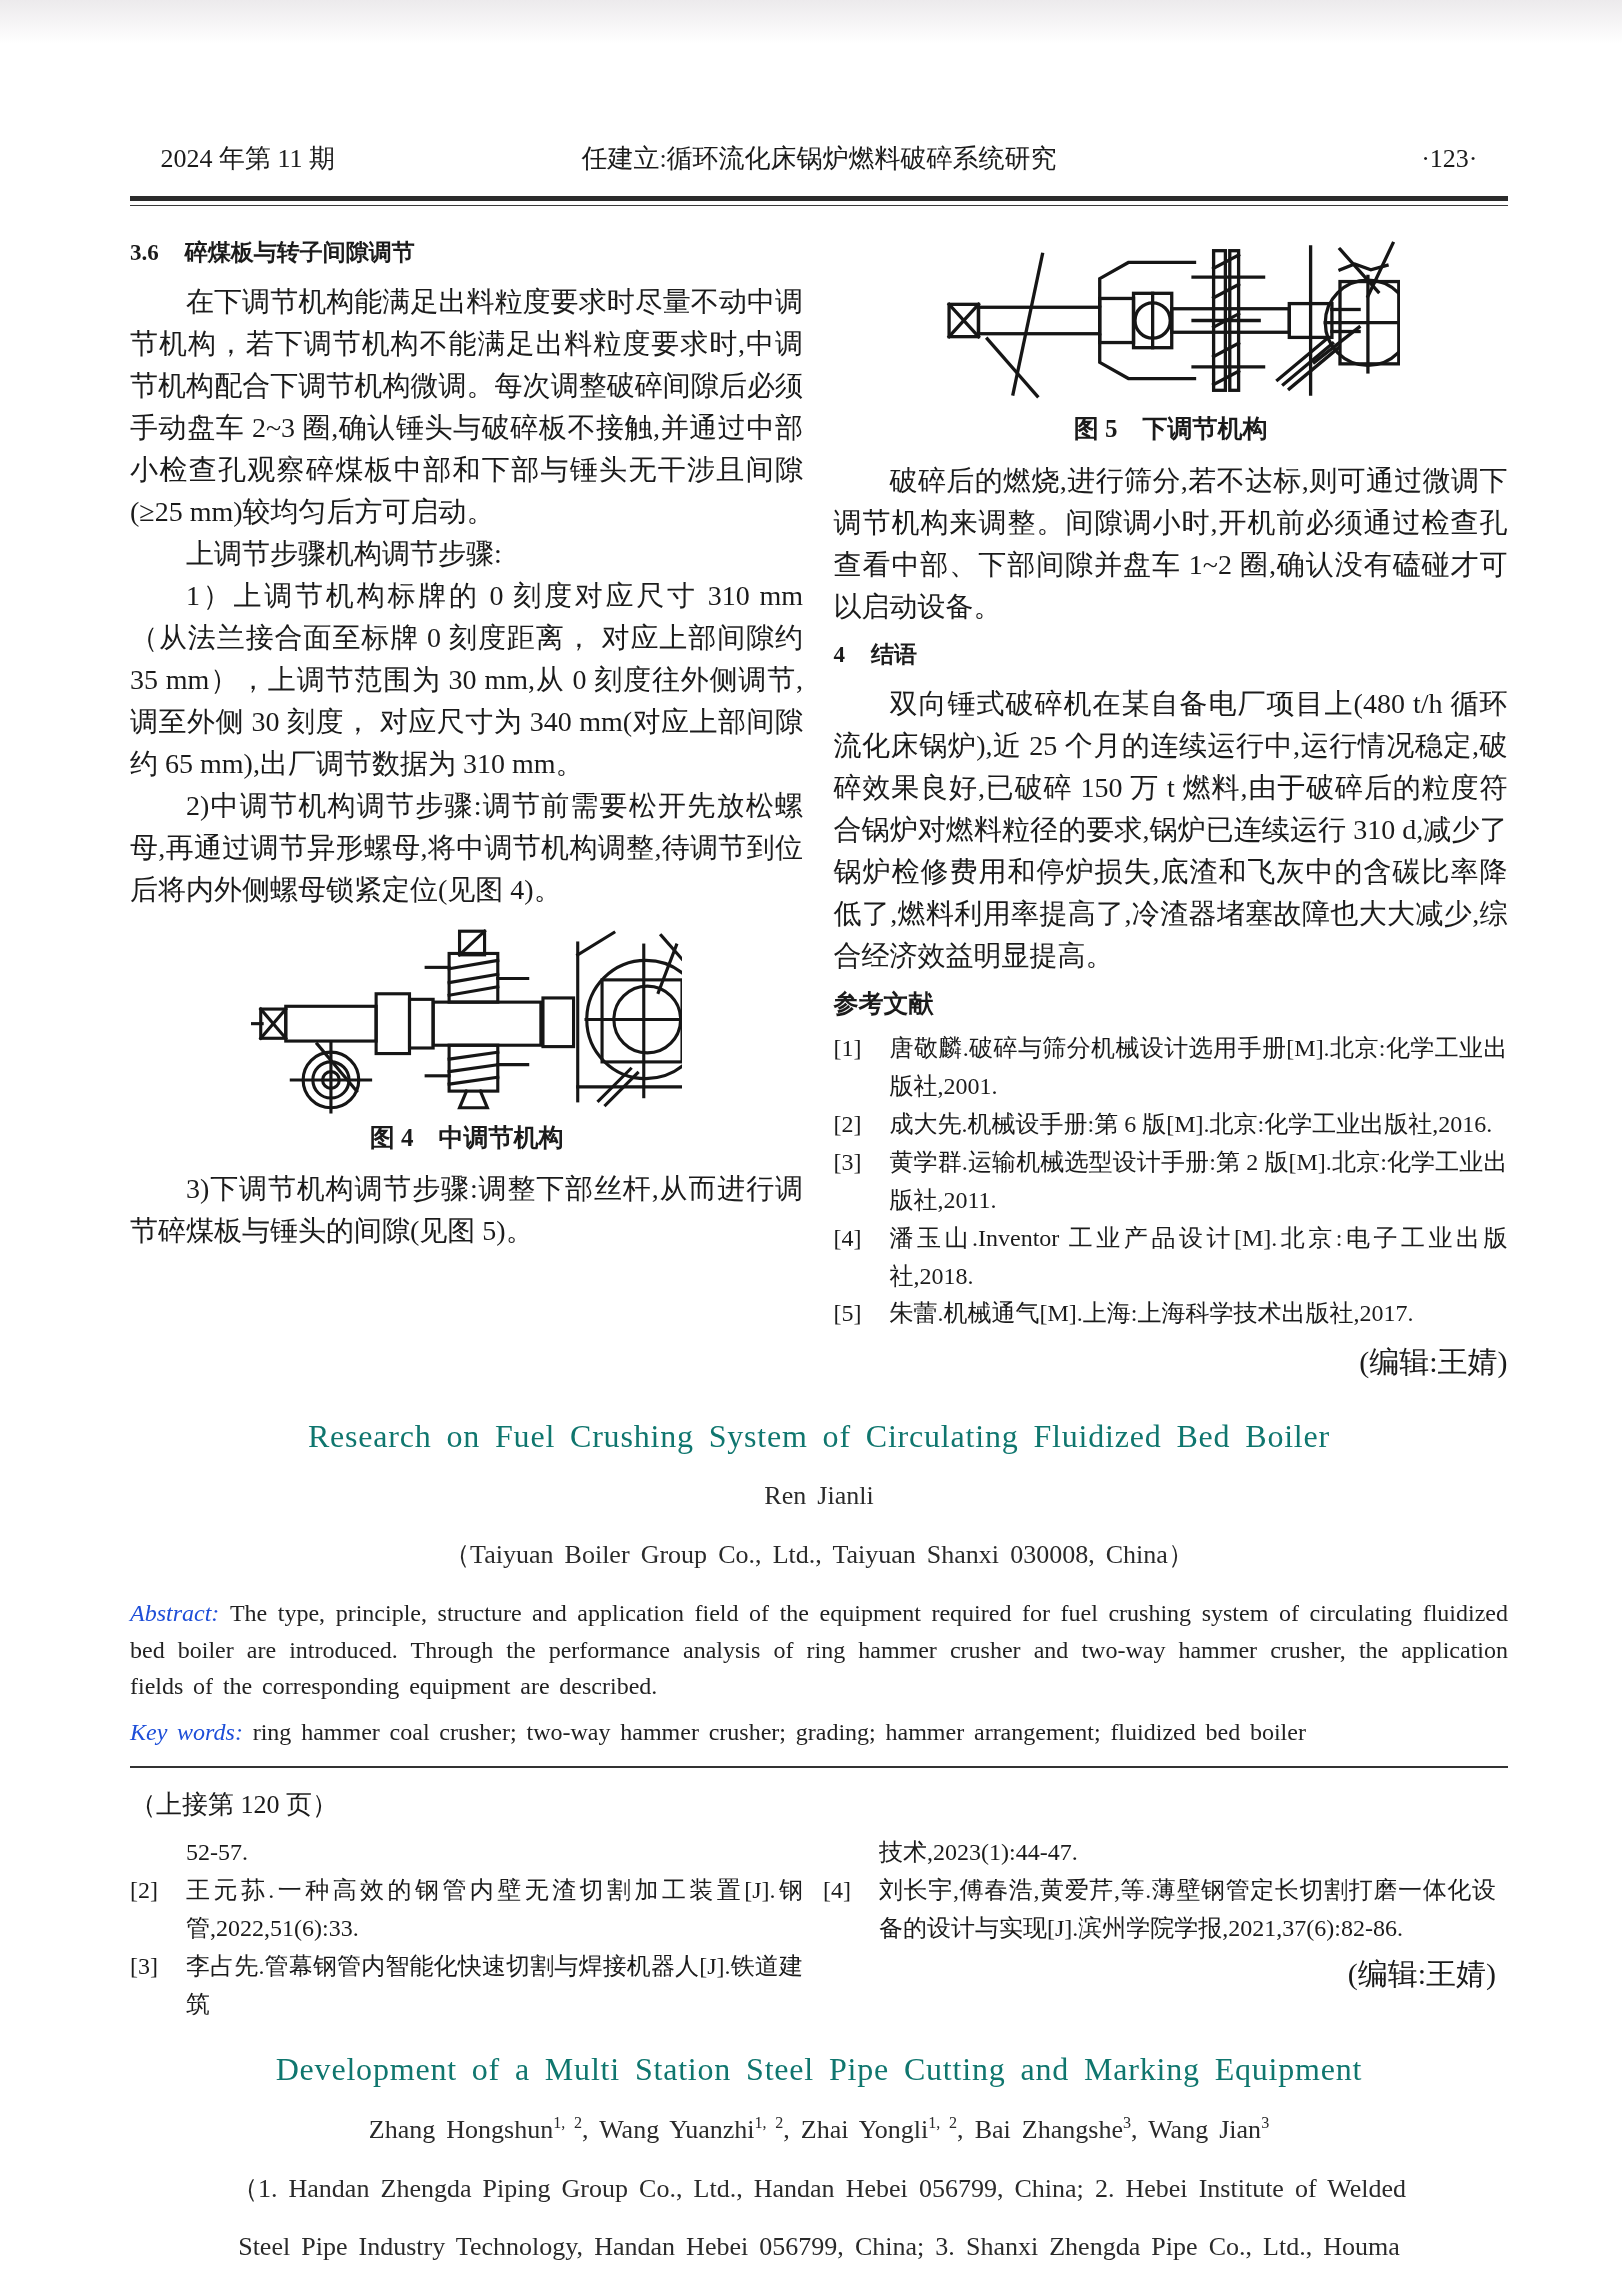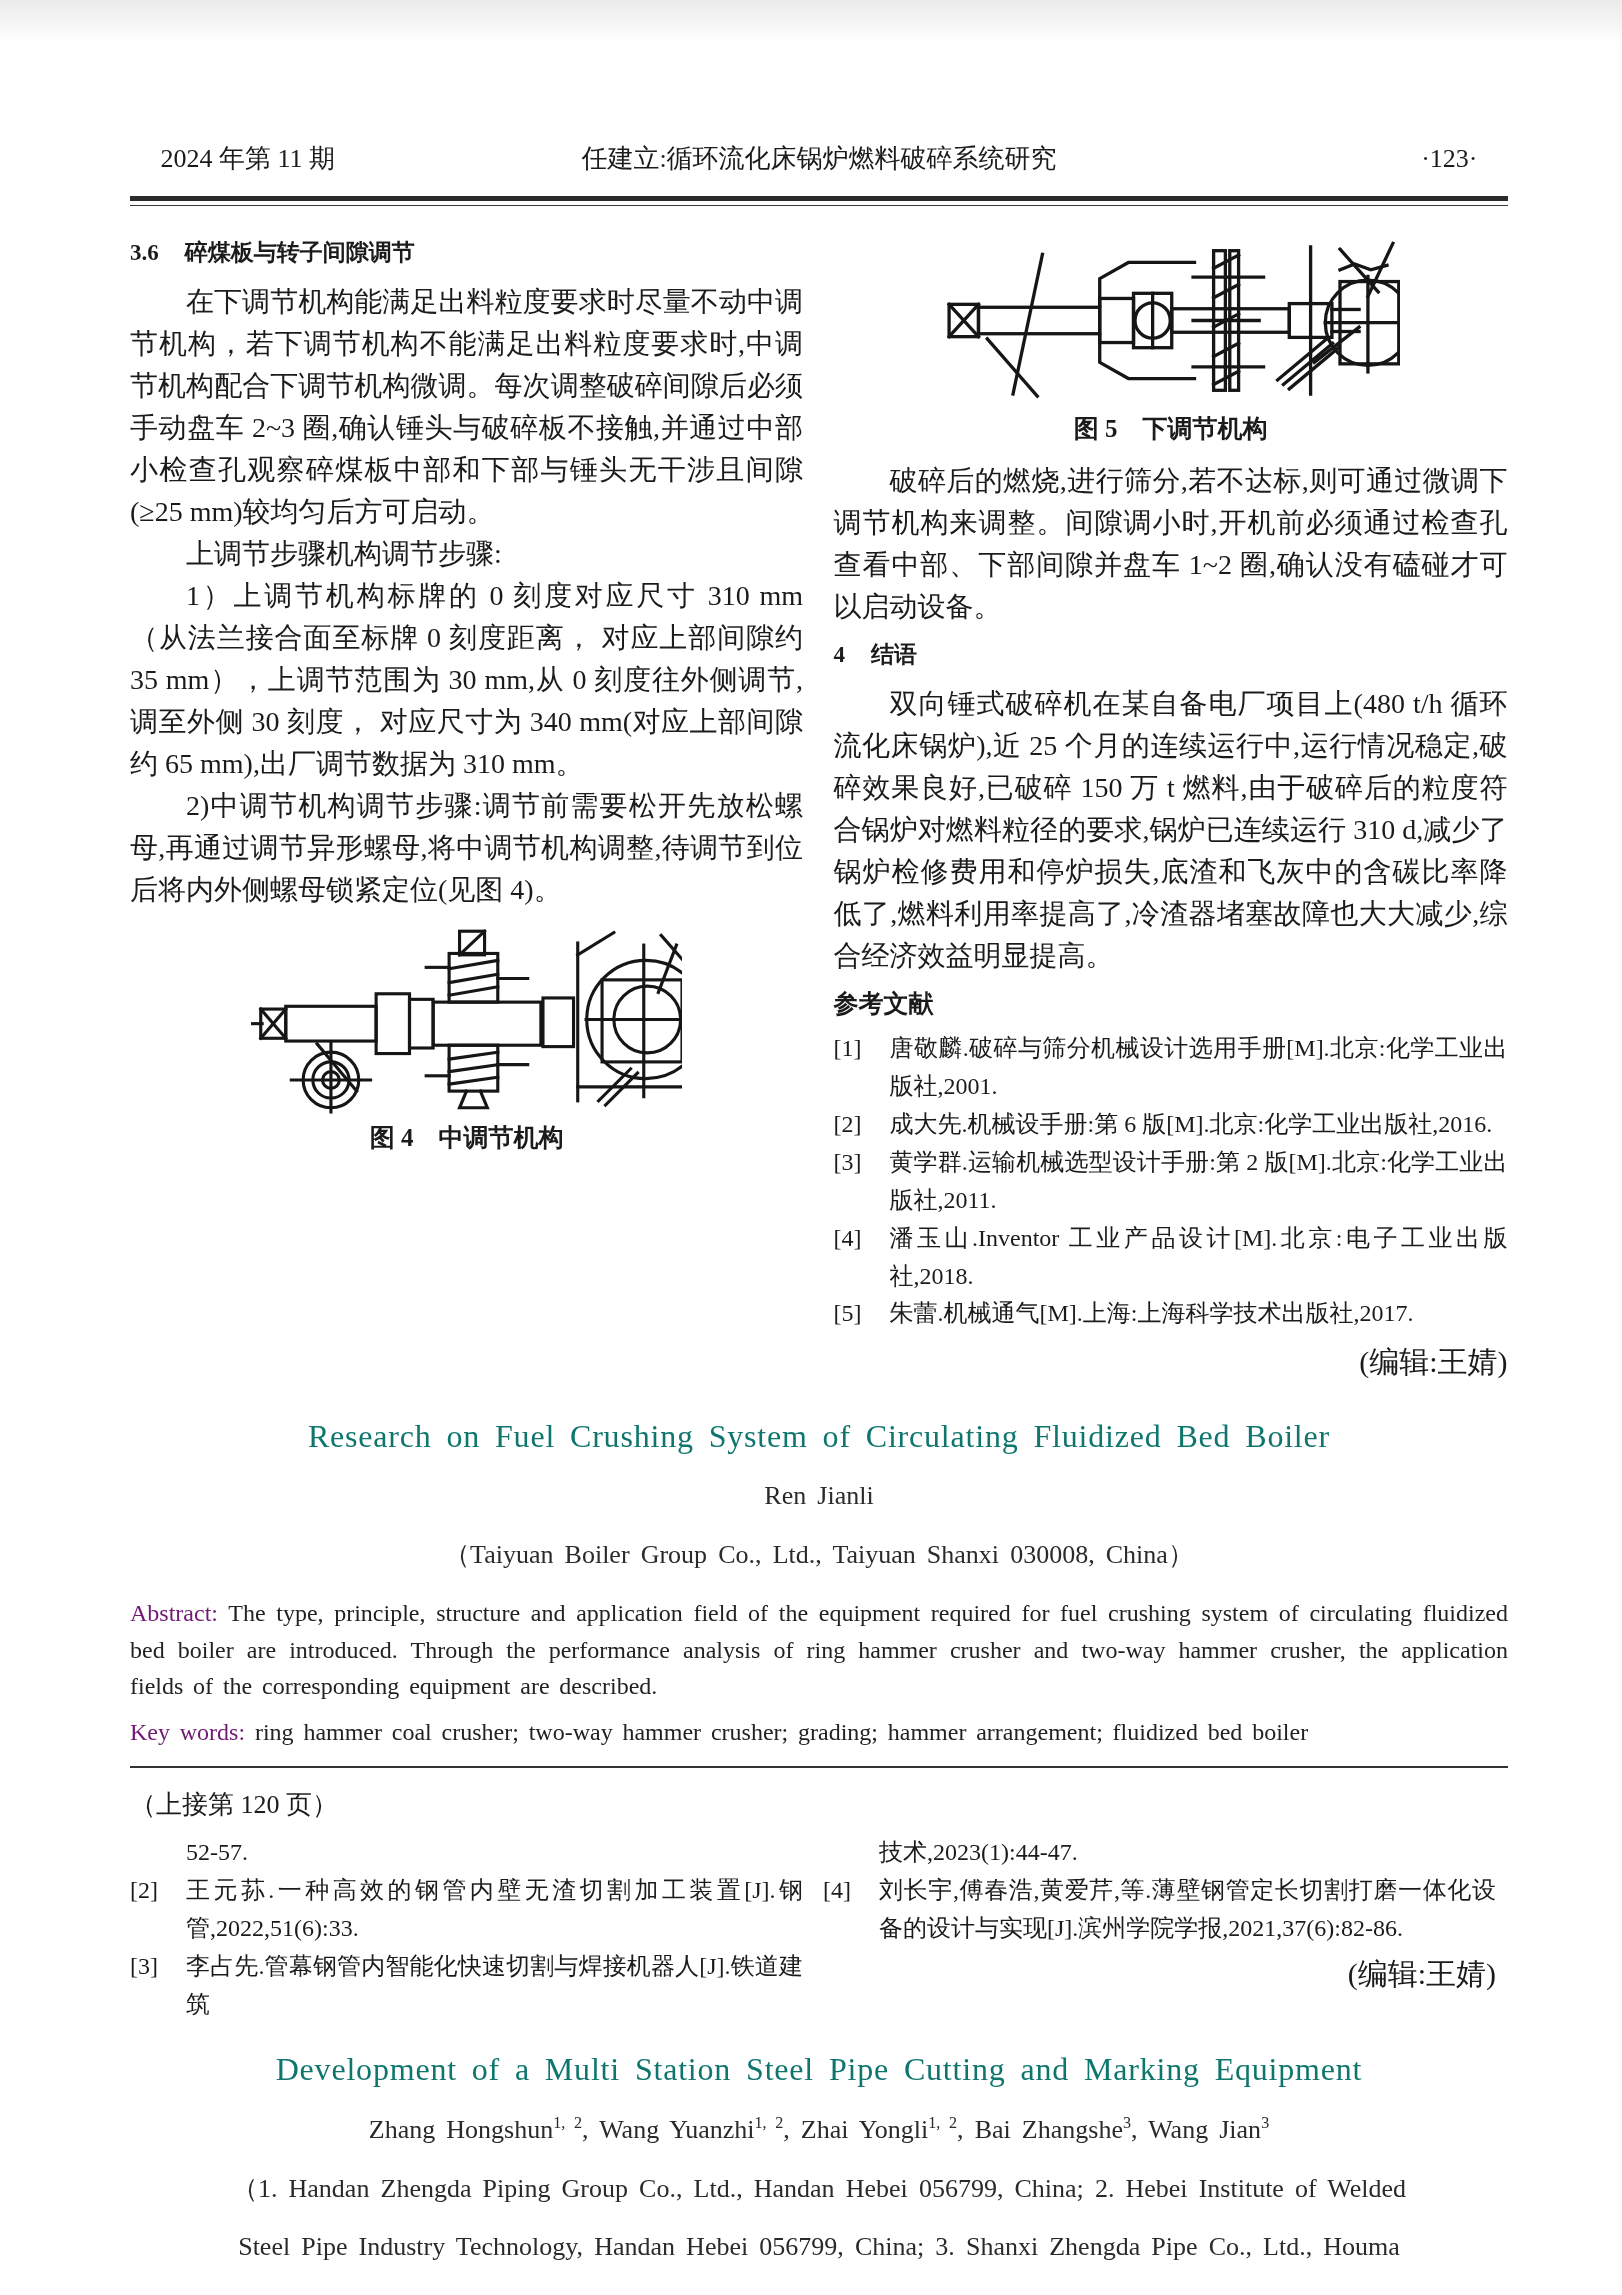--- a/index.html
+++ b/index.html
@@ -33,21 +33,21 @@
   .figcap{text-align:center;font-size:25px;font-weight:bold;margin:4.6px 0 12.2px 0;}
   .refs-title{text-align:left;font-size:25px;font-weight:bold;margin:7.6px 0 7.6px 0;}
   .refitem{display:flex;font-size:24px;line-height:1.58;text-align:justify;margin:0;}
   .refitem .lab{width:56px;flex:none;}
   .refitem .txt{flex:1;}
   .editor{text-align:right;font-size:30px;margin-top:6.1px;}
   
   .en-title{text-align:center;font-size:32px;letter-spacing:0.8px;word-spacing:6.1px;margin:34px 0 0 0;font-weight:400;color:#0f766e;}
   .en-line{text-align:center;font-size:26px;word-spacing:4.6px;margin-top:26px;color:#2a2a2a;}
   .en-abs{font-size:24px;line-height:1.52;word-spacing:3.8px;text-align:justify;margin-top:23px;color:#222;}
-  .en-abs .lab,.kw .lab{color:#701a75;}
+  .en-abs .lab,.kw .lab{color:#1d4ed8;font-style:italic;}
   .kw{font-size:24px;word-spacing:3.8px;margin-top:13.7px;color:#222;}
   sup{font-size:0.62em;}
   .rule-single{border-top:2.3px solid #333;margin-top:20px;}
   .cont-note{font-size:26px;margin-top:17px;}
   .cont-cols{display:flex;gap:20px;margin-top:10.7px;}
   .cont-cols .cc{width:673px;}
   .svgfig path,.svgfig line,.svgfig rect,.svgfig circle,.svgfig polyline{
     stroke:#161616;fill:none;stroke-width:4.5;stroke-linecap:square;}
 </style>
 </head>
@@ -114,20 +114,21 @@
           <line x1="482" y1="135" x2="620" y2="135"></line>
           <line x1="470" y1="232" x2="620" y2="232"></line>
           <line x1="590" y1="14" x2="620" y2="48"></line>
             <line x1="612" y1="28" x2="586" y2="96"></line>
             <line x1="470" y1="42" x2="522" y2="10"></line>
           <line x1="500" y1="252" x2="546" y2="206"></line>
             <line x1="510" y1="258" x2="556" y2="212"></line>
         </svg>
         <div class="figcap">图 4　中调节机构</div>
 
+        <p>3)下调节机构调节步骤:调整下部丝杆,从而进行调节碎煤板与锤头的间隙(见图 5)。</p>
       </div>
 
       <div class="col-r zh">
 
         <svg class="fig svgfig" width="458" height="169" viewBox="0 0 620 230" style="margin-top:0;">
           <rect x="8" y="93" width="40" height="44"></rect>
           <line x1="8" y1="93" x2="48" y2="137"></line>
             <line x1="8" y1="137" x2="48" y2="93"></line>
           <rect x="48" y="97" width="165" height="36"></rect>
           <line x1="135" y1="25" x2="95" y2="215"></line>

